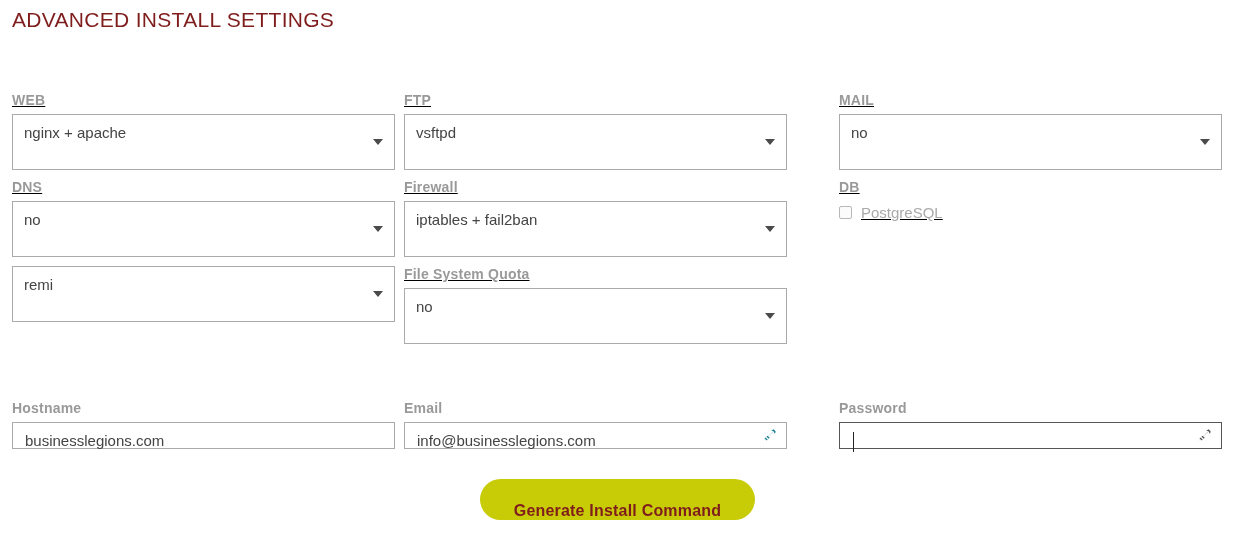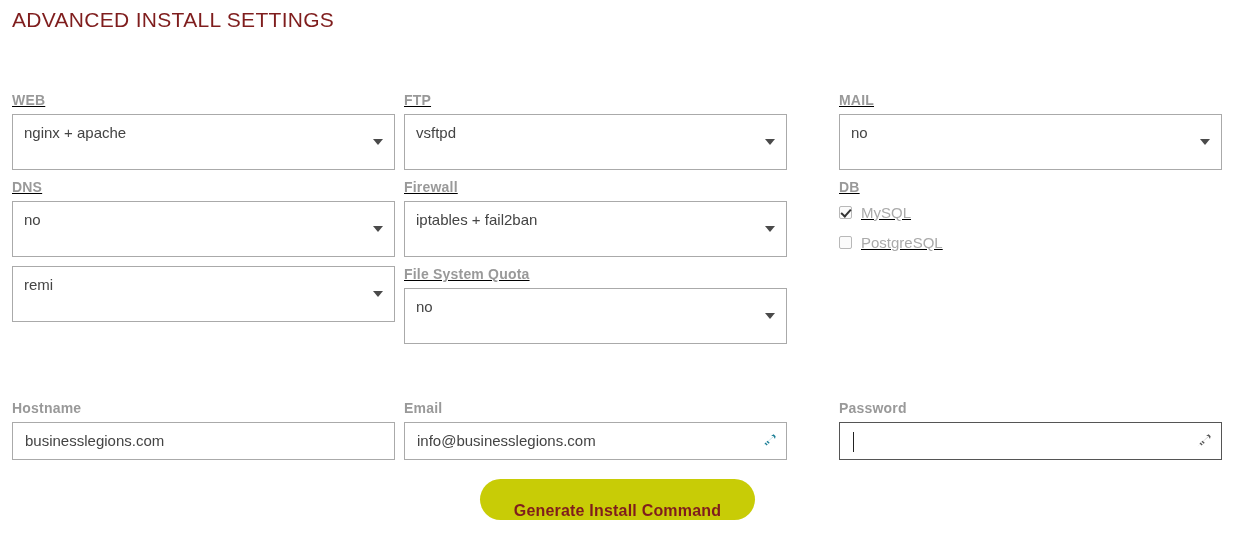--- a/index.html
+++ b/index.html
@@ -64,21 +64,21 @@
     right: 11px; top: 50%;
     margin-top: -3px;
     width: 0; height: 0;
     border-left: 5px solid transparent;
     border-right: 5px solid transparent;
     border-top: 6px solid #4a4a4a;
   }
 
   .text-wrap {
     position: relative;
-    width: 383px; height: 38px;
+    width: 383px; height: 27px;
     border: 1px solid #aaaaaa;
     background: #ffffff;
   }
   .text-wrap.focused { border: 1px solid #555555; }
   .text-value {
     position: absolute;
     left: 12px; top: 0;
     height: 36px; line-height: 36px;
     font-size: 15px;
     color: #444444;
@@ -225,24 +225,20 @@
         <span class="field-label">MAIL</span>
         <div class="select-wrap">
           <span class="select-value">no</span>
           <span class="select-arrow"></span>
         </div>
       </div>
 
       <div class="field">
         <span class="field-label">DB</span>
 
-        <div class="checkbox-row">
-          <span class="cbox checked"></span>
-          <span class="cbox-label">MySQL</span>
-        </div>
 
         <div class="checkbox-row">
           <span class="cbox"></span>
           <span class="cbox-label">PostgreSQL</span>
         </div>
 
       </div>
 
     </div>
 

